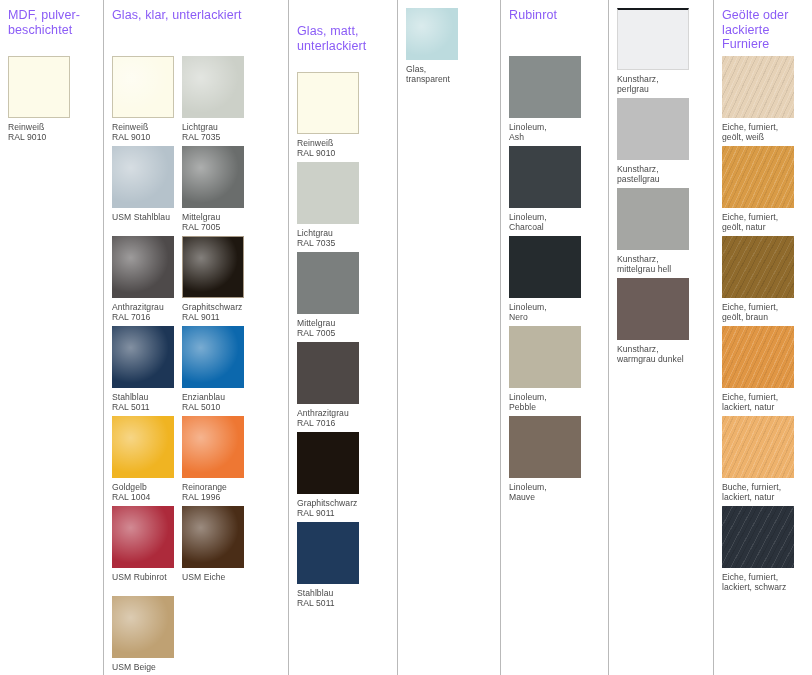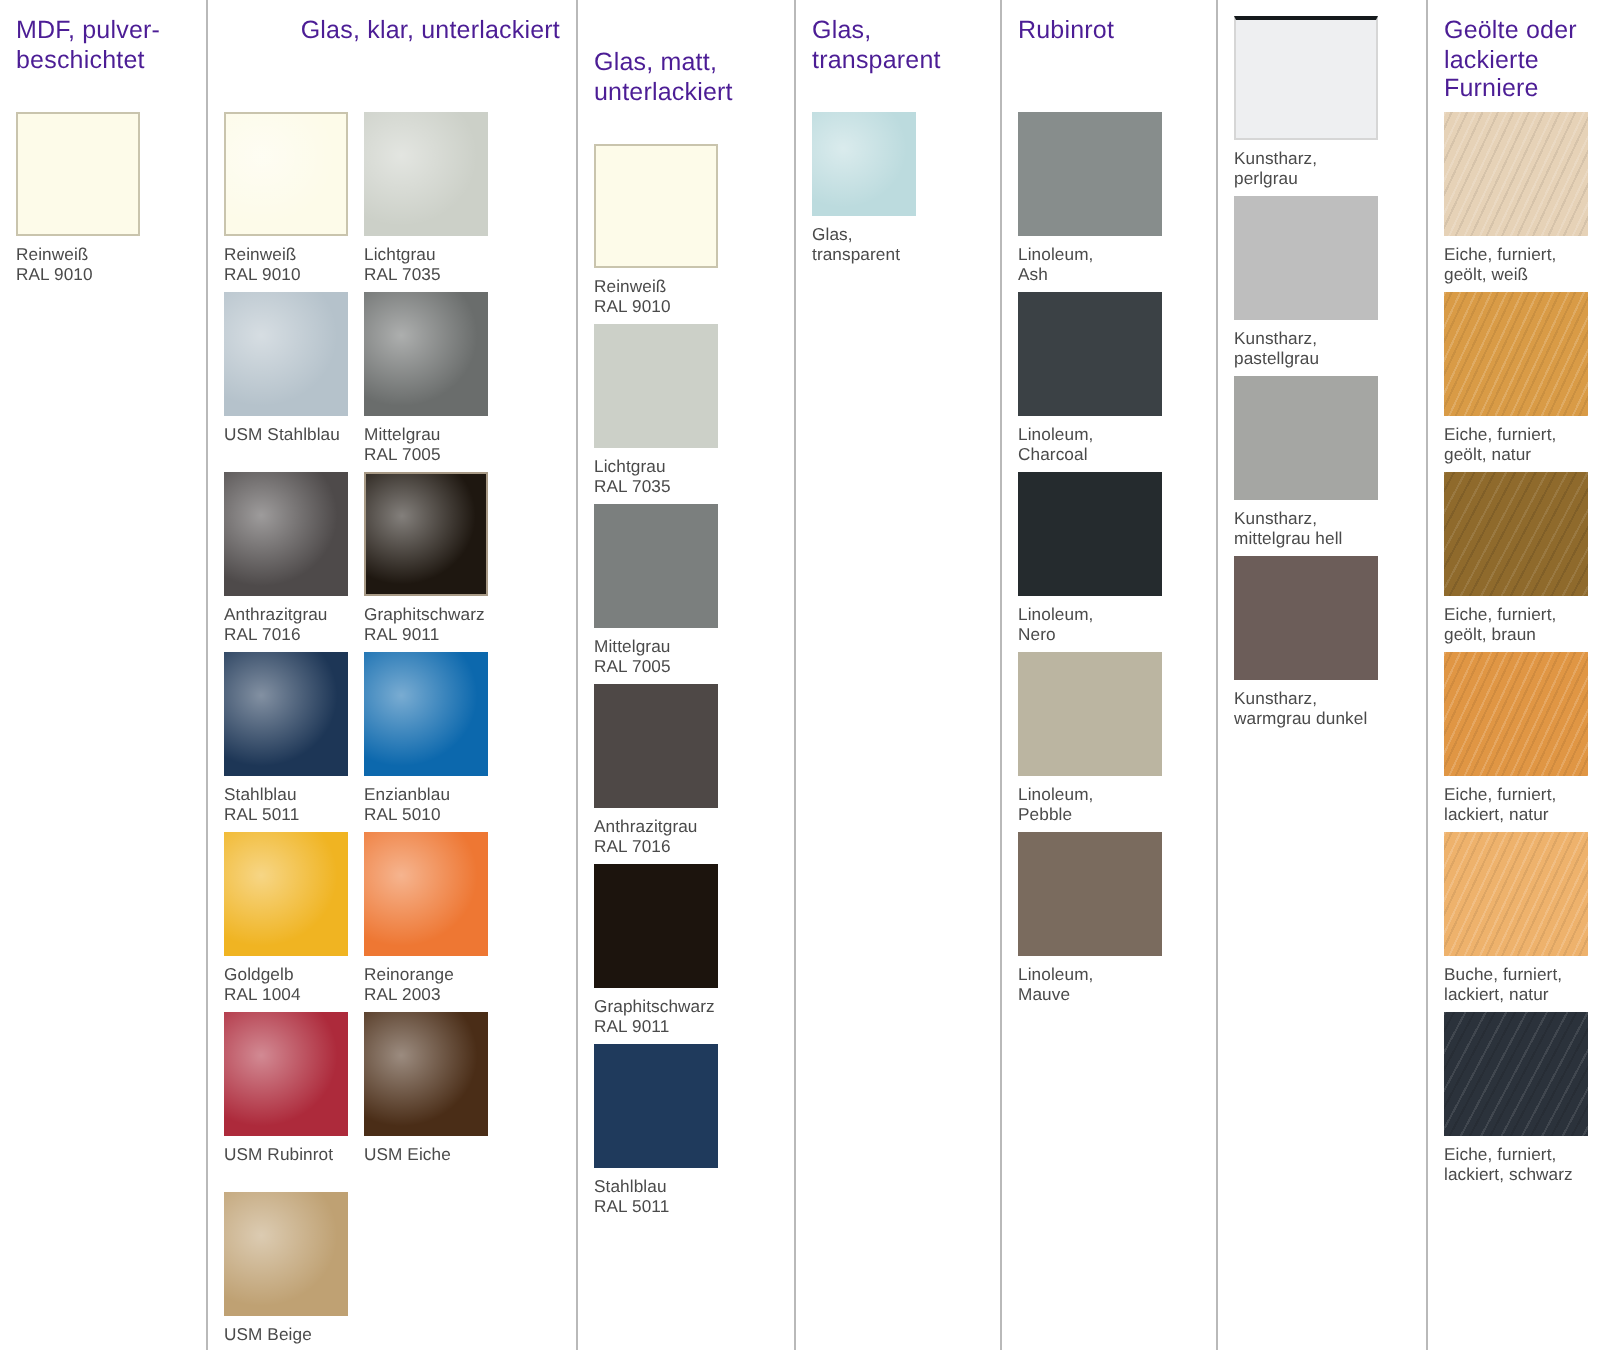--- a/index.html
+++ b/index.html
@@ -26,21 +26,21 @@
     box-sizing: border-box;
     padding: 8px 0 0 0;
     height: 675px;
   }
   .column + .column {
     border-left: 1px solid #b9b9b9;
   }
   .col-head {
     font-size: 12.5px;
     line-height: 14.5px;
-    color: #4c1d95;
+    color: #8b5cf6;
     letter-spacing: 0.1px;
     padding: 0 8px 0 8px;
     min-height: 48px;
   }
   .swatch-grid {
     display: flex;
     flex-wrap: wrap;
     padding: 0 0 0 8px;
     align-content: flex-start;
   }
@@ -113,21 +113,21 @@
 beschichtet</div>
       <div class="swatch-grid">
         <div class="cell" style="width: 70px; height: 90px;">
           <div class="sw" style="width: 62px; height: 62px; background: rgb(253, 251, 233); border: 1px solid rgb(201, 196, 173);"></div>
           <div class="caption">Reinweiß
 RAL 9010</div>
         </div>
       </div>
     </div>
     <div class="column" style="width: 185px;">
-      <div class="col-head" style="white-space: pre-line; text-align: right;">Glas, klar, unterlackiert</div>
+      <div class="col-head" style="white-space: pre-line;">Glas, klar, unterlackiert</div>
       <div class="swatch-grid">
         <div class="cell" style="width: 70px; height: 90px;">
           <div class="sw glassy" style="width: 62px; height: 62px; background: rgb(253, 251, 233); border: 1px solid rgb(201, 196, 173);"></div>
           <div class="caption">Reinweiß
 RAL 9010</div>
         </div>
         <div class="cell" style="width: 70px; height: 90px;">
           <div class="sw glassy" style="width: 62px; height: 62px; background: rgb(204, 208, 200);"></div>
           <div class="caption">Lichtgrau
 RAL 7035</div>
@@ -162,21 +162,21 @@
 RAL 5010</div>
         </div>
         <div class="cell" style="width: 70px; height: 90px;">
           <div class="sw glassy" style="width: 62px; height: 62px; background: rgb(240, 180, 34);"></div>
           <div class="caption">Goldgelb
 RAL 1004</div>
         </div>
         <div class="cell" style="width: 70px; height: 90px;">
           <div class="sw glassy" style="width: 62px; height: 62px; background: rgb(238, 119, 51);"></div>
           <div class="caption">Reinorange
-RAL 2003</div>
+RAL 1996</div>
         </div>
         <div class="cell" style="width: 70px; height: 70px;">
           <div class="sw glassy" style="width: 62px; height: 62px; background: rgb(173, 42, 59);"></div>
           <div class="caption">USM Rubinrot</div>
         </div>
         <div class="cell" style="width: 70px; height: 90px;">
           <div class="sw glassy" style="width: 62px; height: 62px; background: rgb(74, 45, 23);"></div>
           <div class="caption">USM Eiche</div>
         </div>
         <div class="cell" style="width: 70px; height: 90px;">
@@ -215,22 +215,20 @@
 RAL 9011</div>
         </div>
         <div class="cell" style="width: 70px; height: 90px;">
           <div class="sw" style="width: 62px; height: 62px; background: rgb(31, 58, 92);"></div>
           <div class="caption">Stahlblau
 RAL 5011</div>
         </div>
       </div>
     </div>
     <div class="column" style="width: 103px;">
-      <div class="col-head" style="white-space: pre-line;">Glas,
-transparent</div>
       <div class="swatch-grid">
         <div class="cell" style="width: 60px; height: 90px;">
           <div class="sw glassy" style="width: 52px; height: 52px; background: rgb(188, 219, 222);"></div>
           <div class="caption">Glas, transparent</div>
         </div>
       </div>
     </div>
     <div class="column" style="width: 108px;">
       <div class="col-head" style="white-space: pre-line;">Rubinrot</div>
       <div class="swatch-grid">

